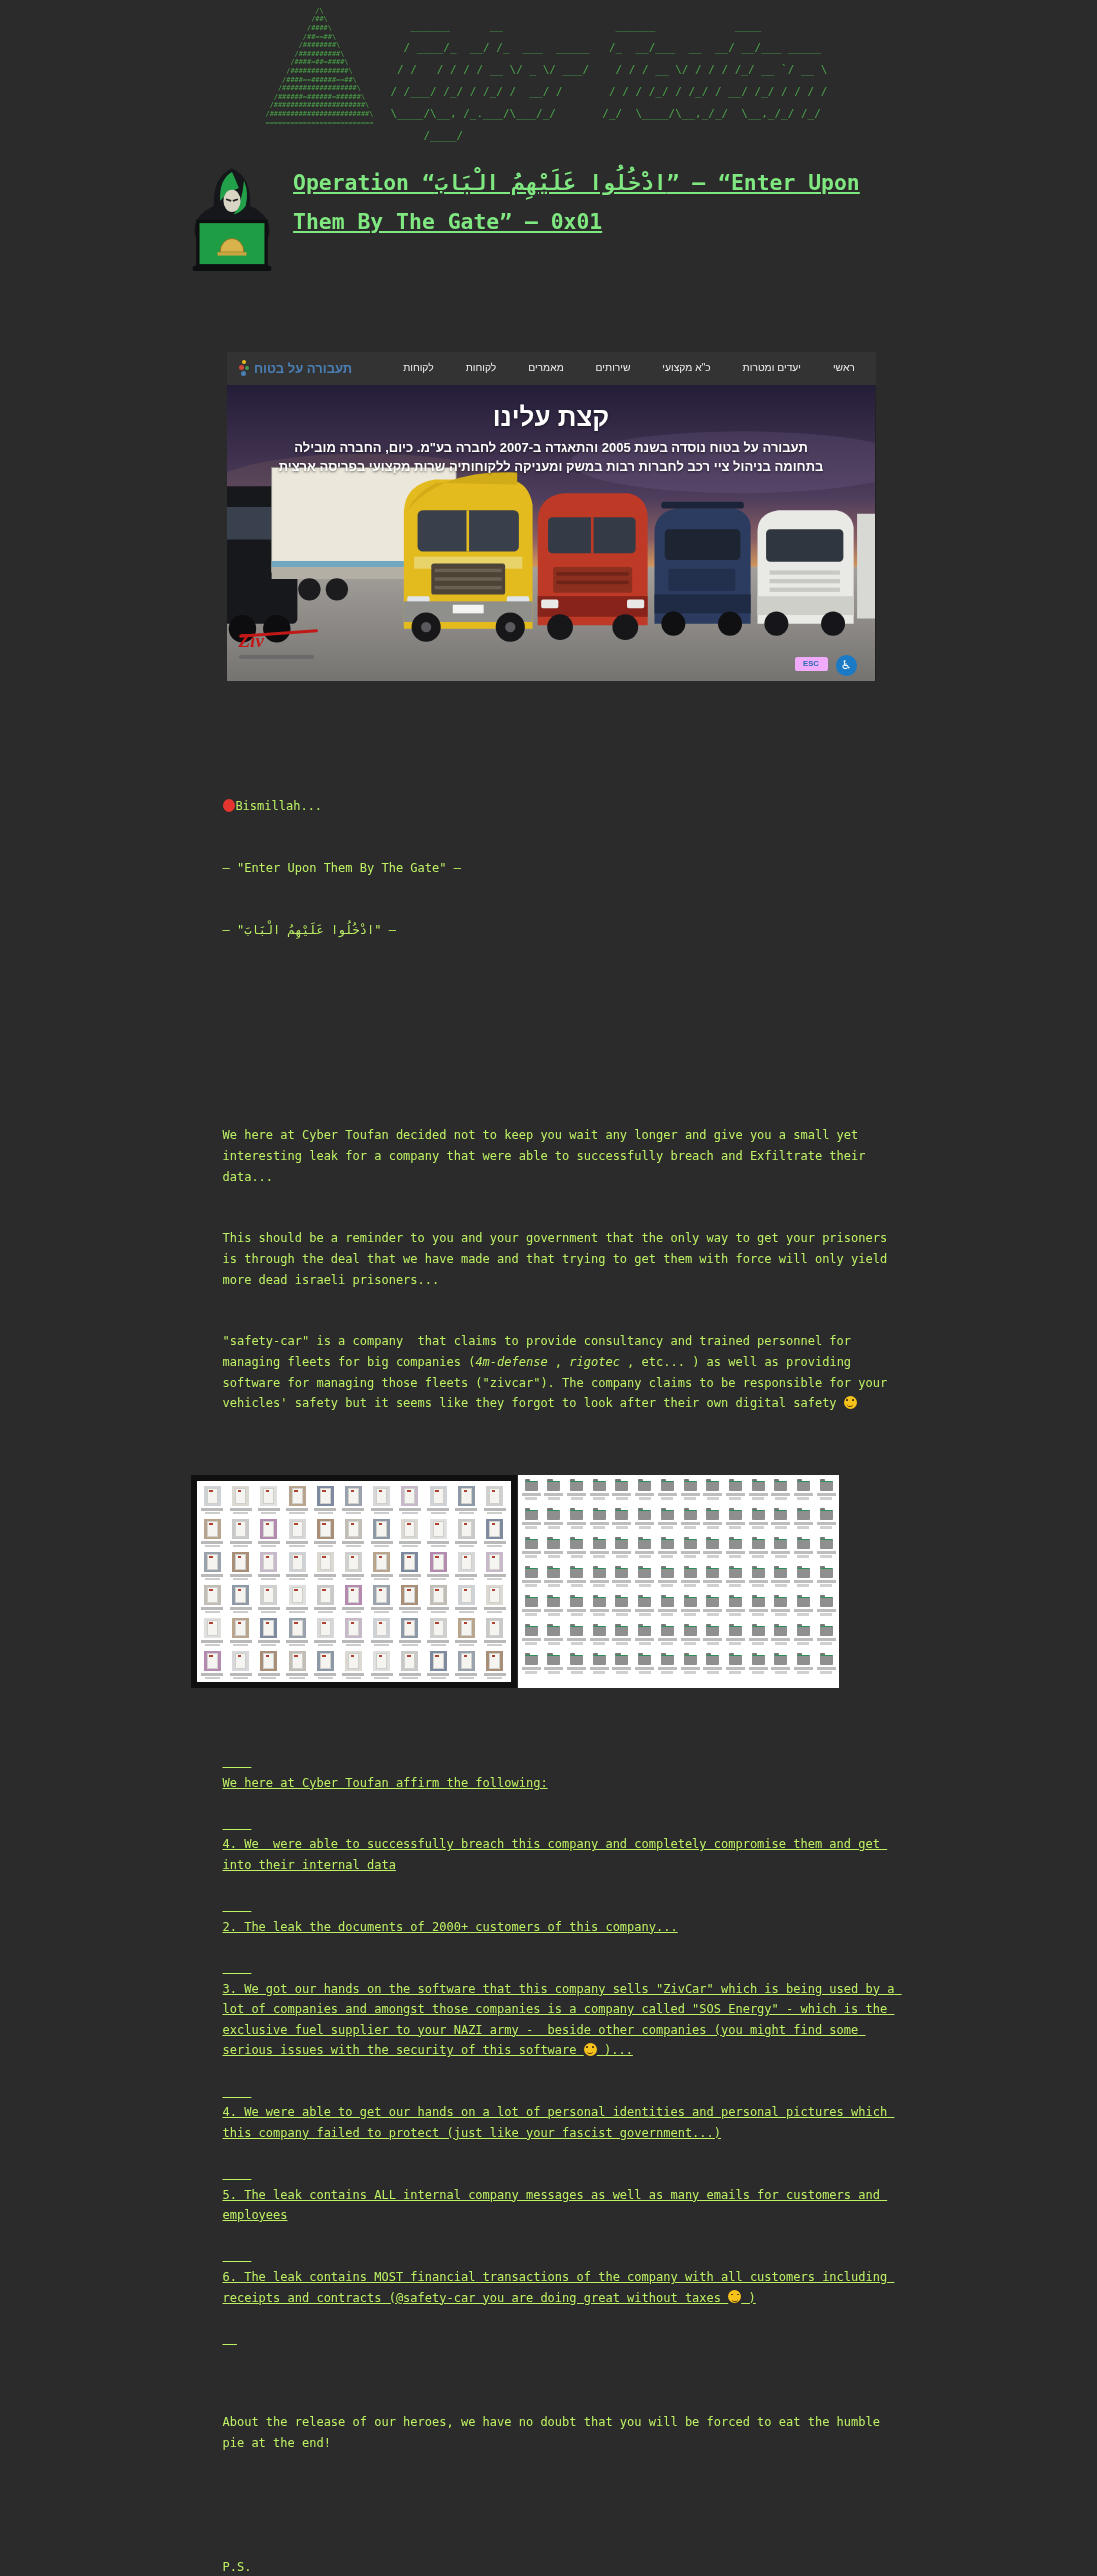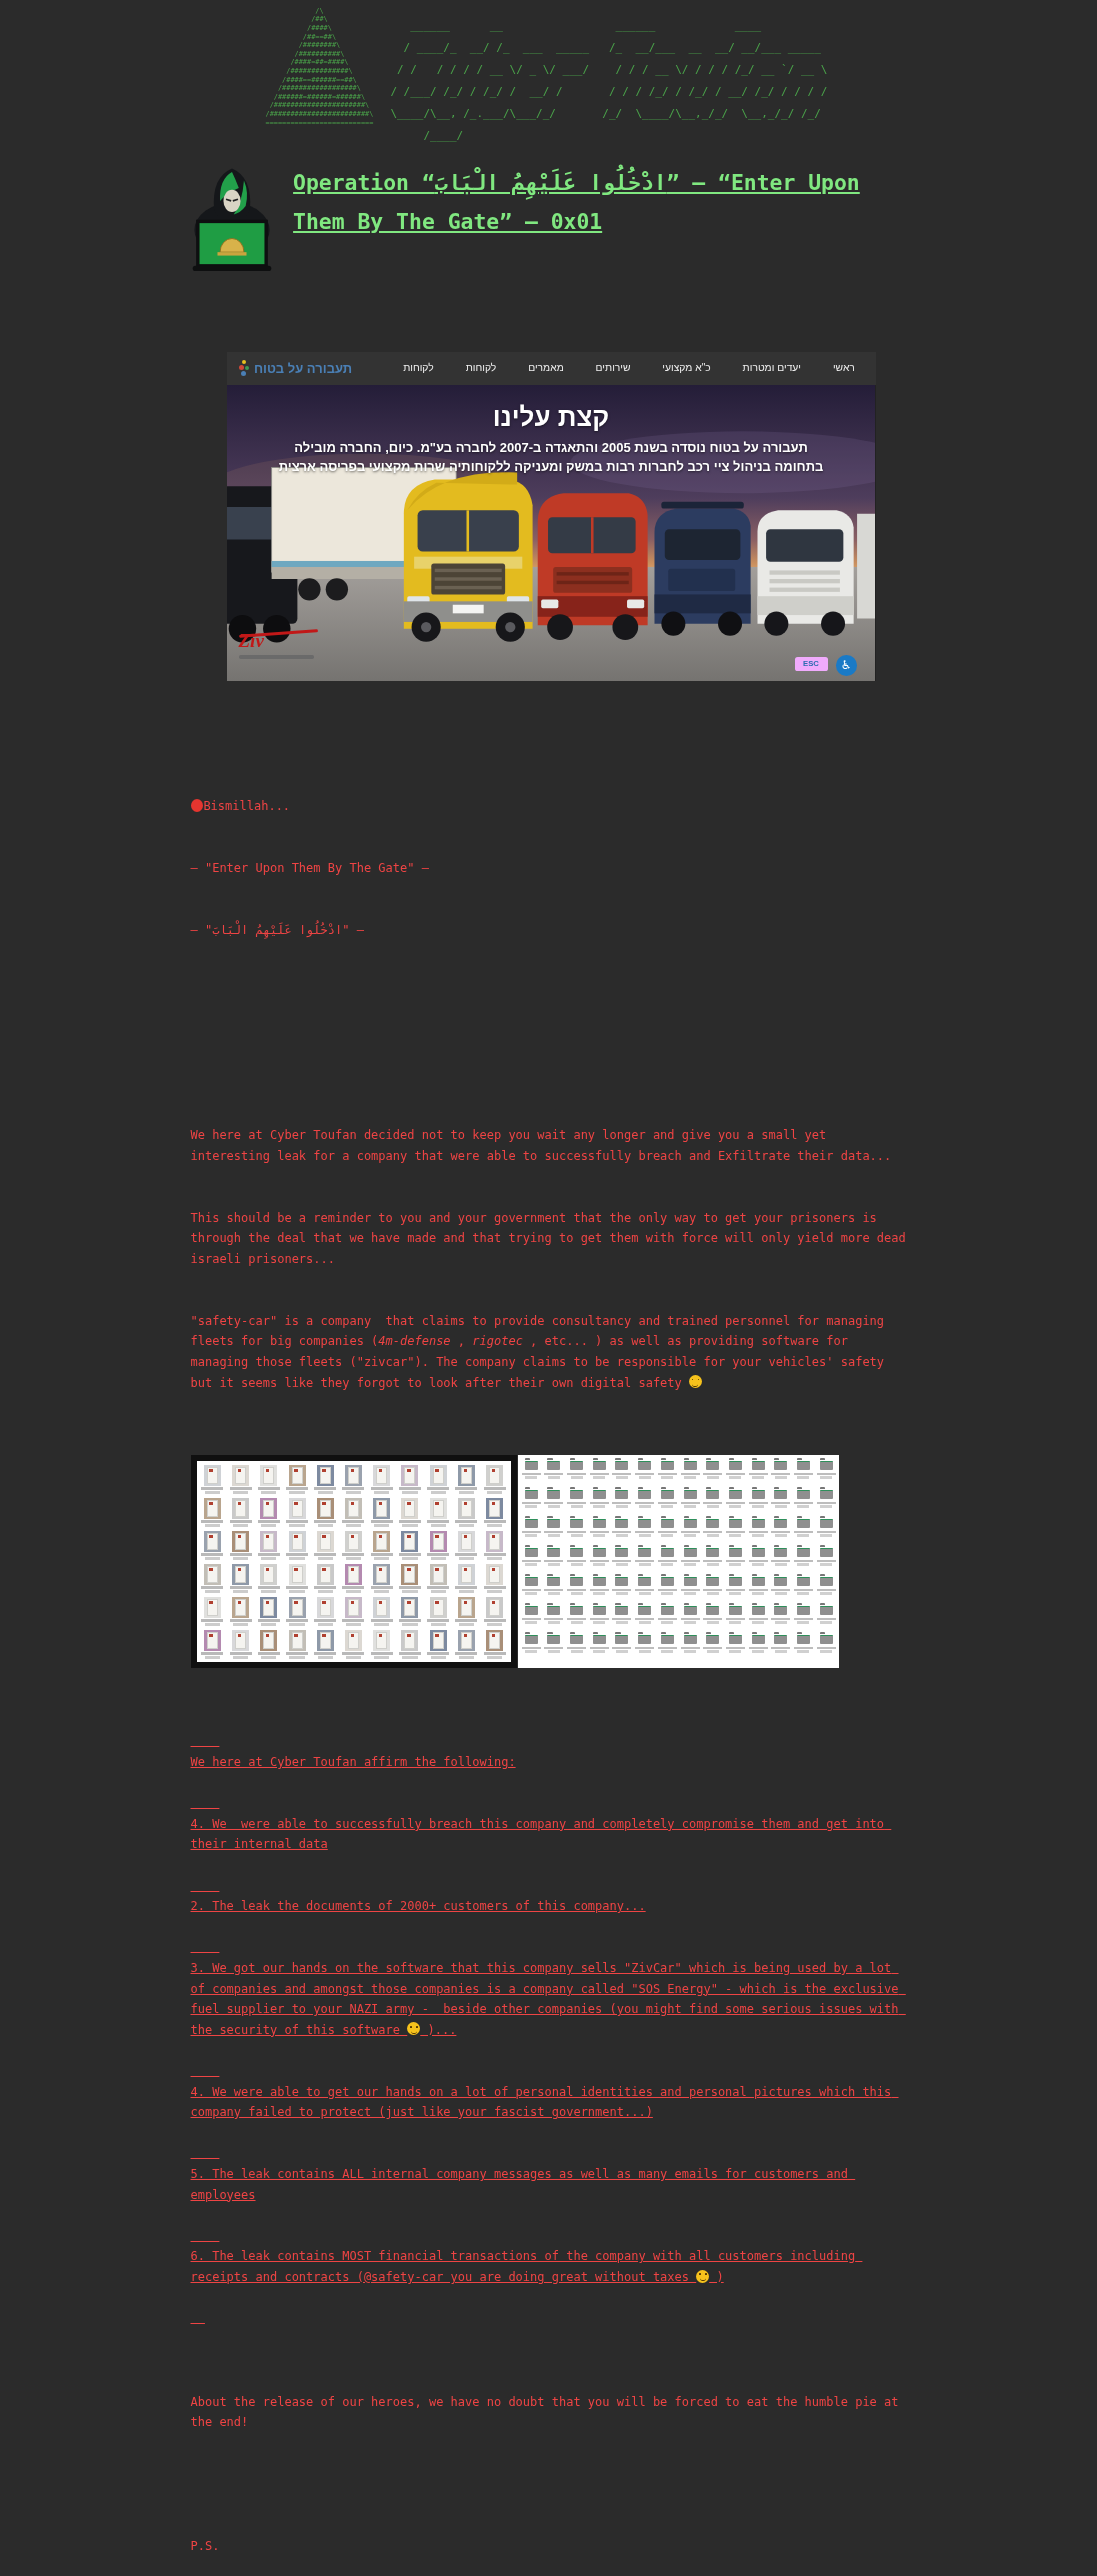--- a/index.html
+++ b/index.html
@@ -28,21 +28,21 @@
   .hero svg { position:absolute; inset:0; }
   .hero-title { position:absolute; top:17px; width:100%; text-align:center; color:#fff; font:bold 26px/1.2 "Liberation Sans",sans-serif; direction:rtl; z-index:2; text-shadow:0 0.9px 2.6px rgba(0,0,0,.5); }
   .hero-par { position:absolute; top:53px; width:100%; padding:0 51px; text-align:center; color:#ffffff; font:bold 13px/1.5 "Liberation Sans",sans-serif; direction:rtl; z-index:2; text-shadow:0 0.9px 2.6px rgba(0,0,0,.6); }
   .ziv { position:absolute; left:12px; bottom:22px; z-index:2; color:#c11818; font:italic bold 19px/1 "Liberation Serif",serif; }
   .ziv-swoosh { display:block; width:79px; height:2.6px; background:#c11818; border-radius:1.7px; margin-bottom:-3.4px; transform:rotate(-4deg); }
   .ziv-tag { display:block; width:75px; height:3.4px; background:#6a6a6a; margin-top:5.1px; border-radius:1.7px; }
   .esc-btn { position:absolute; right:48px; bottom:10.3px; z-index:2; background:#f0abfc; color:#2b6cb0; font:bold 7.7px/13.7px "Liberation Sans",sans-serif; padding:0 8.6px; border-radius:2.6px; }
   .acc-btn { position:absolute; right:19px; bottom:5.1px; z-index:2; width:20.6px; height:20.6px; border-radius:50%; background:#1a7ac6; color:#fff; font:12px/20.6px "DejaVu Sans",sans-serif; text-align:center; }
 
   
-  .mono { color:#ef4444; font:12px/20.6px "DejaVu Sans Mono",monospace; white-space:pre-wrap; word-wrap:break-word; }
+  .mono { color:#bef264; font:12px/20.6px "DejaVu Sans Mono",monospace; white-space:pre-wrap; word-wrap:break-word;margin-left:32px; }
   .mono i { font-style:italic; }
   .reddot { display:inline-block; width:12px; height:13px; background:#e5352f; border-radius:50%; vertical-align:-1.7px; margin-right:0.9px; }
   .emo { display:inline-block; width:13px; height:13px; background:#f6c21c; border-radius:50%; vertical-align:-1.7px; position:relative; }
   .emo::before { content:""; position:absolute; left:2.6px; top:3.4px; width:1.7px; height:1.7px; background:#4a3000; border-radius:50%; box-shadow:6px 0 0 #4a3000; }
   .emo::after { content:""; position:absolute; left:3.4px; bottom:1.7px; width:6px; height:3.4px; border-bottom:1.7px solid #4a3000; border-radius:0 0 5.1px 5.1px; }
   .sec-intro { margin-top:74px; }
   .blank { height:41px; }
   .blank-sm { height:20.6px; }
 
   

